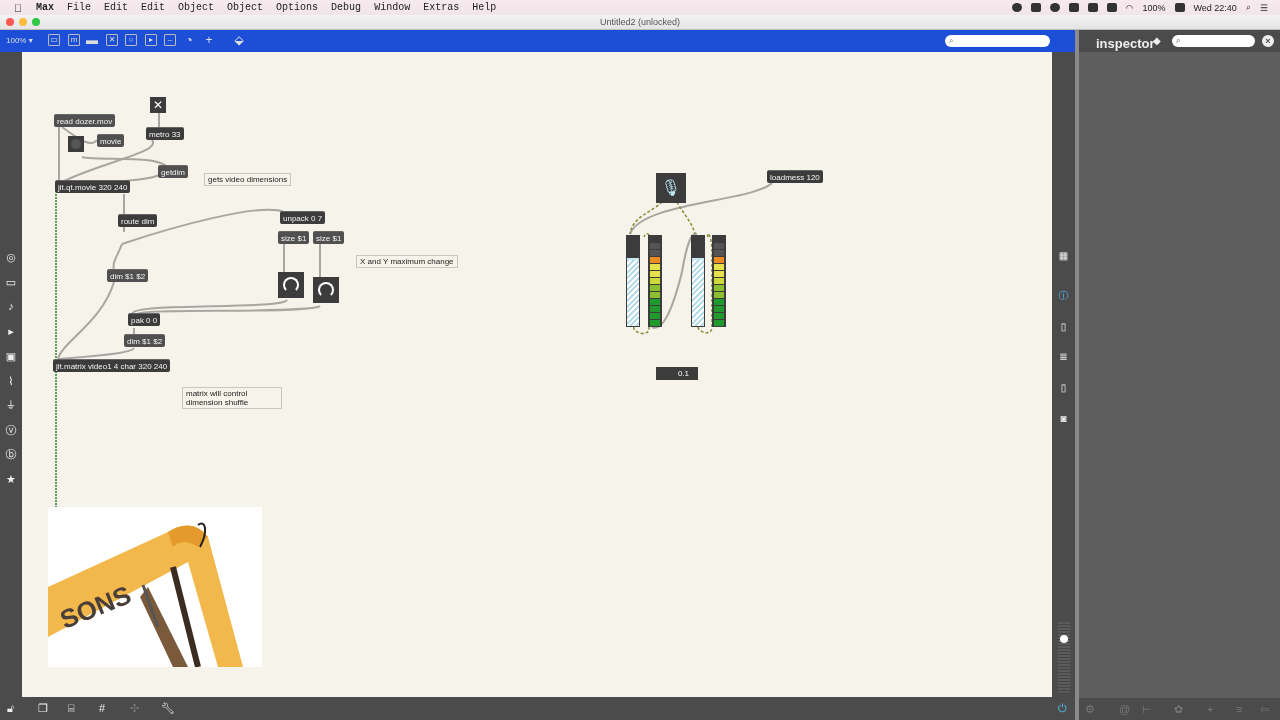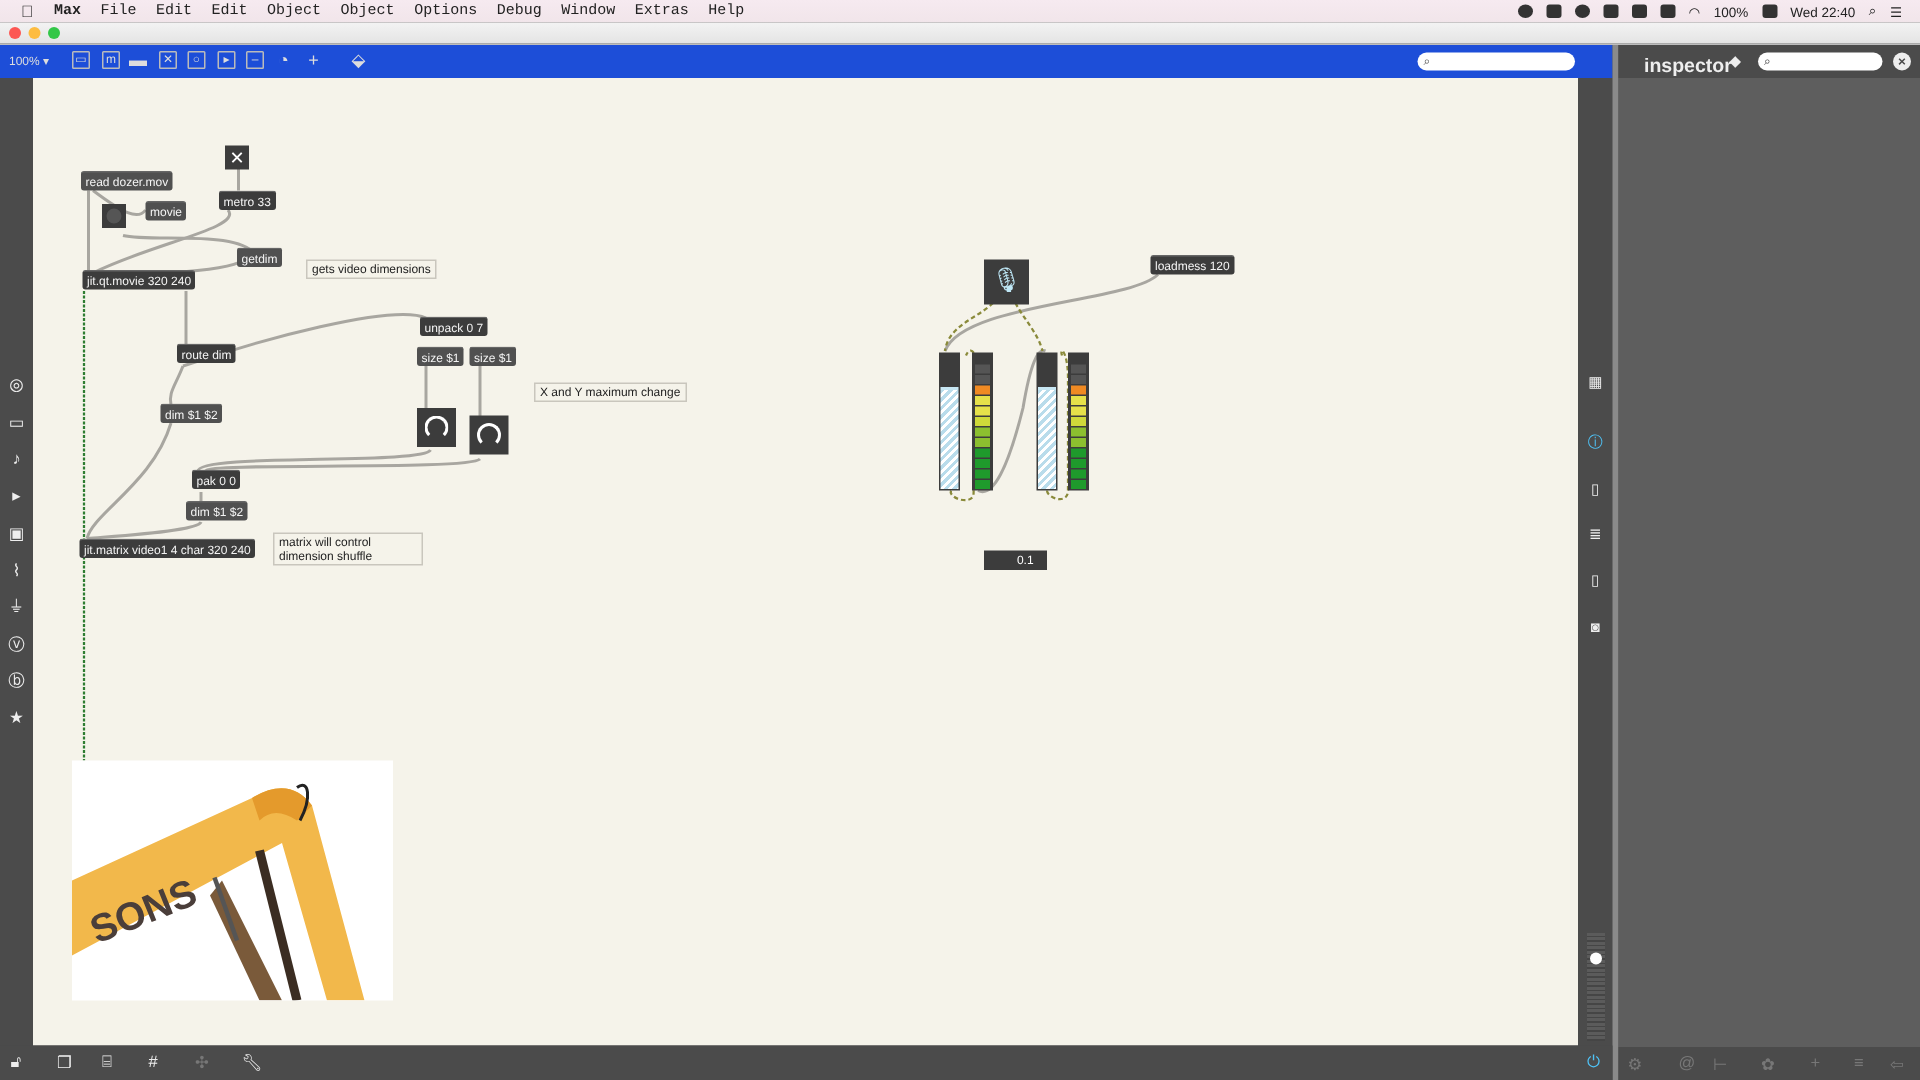--- a/index.html
+++ b/index.html
@@ -34,21 +34,21 @@
   #inspector .head .close { position: absolute; left: 183px; top: 5px; width: 12px; height: 12px; border-radius: 50%; background: #eee; color: #4b4b4b; font-size: 9px; line-height: 12px; text-align: center; font-weight: bold; }
   #inspector .foot { position: absolute; left: 0; bottom: 0; width: 201px; height: 22px; background: #4b4b4b; }
   #inspector .foot span { position: absolute; top: 5px; color: #777; font-size: 11px; }
   #bottombar { position: absolute; left: 0; top: 697px; width: 1075px; height: 23px; background: #4b4b4b; }
   #bottombar .bi { position: absolute; top: 5px; color: #eee; font-size: 11px; }
   #meter-strip { position: absolute; left: 1058px; top: 622px; width: 12px; height: 72px; background: repeating-linear-gradient(#5b5b5b 0 2px, #454545 2px 3px); }
   #meter-strip .knob { position: absolute; left: 2px; top: 13px; width: 8px; height: 8px; border-radius: 50%; background: #fff; }
   .obj { position: absolute; height: 13px; background: #3c3c3c; color: #f4f4f4; font-size: 8px; line-height: 13px; padding: 0 3px; border-radius: 2px; white-space: nowrap; border-top: 1px solid #666; }
   .obj.msg { background: #505050; }
   .comment { position: absolute; height: 13px; background: transparent; border: 1px solid #c9c6bd; color: #222; font-size: 8px; line-height: 11px; padding: 0 3px; white-space: nowrap; }
-  .comment.two { height: 22px; line-height: 9px; padding-top: 1px; }
+  .comment.two { height: 22px; line-height: 9px; padding-top: 1px; margin-top: 32px; }
   .toggle { position: absolute; width: 16px; height: 16px; background: #3c3c3c; color: #fff; font-size: 12px; text-align: center; line-height: 16px; }
   .dial { position: absolute; width: 26px; height: 26px; background: #3c3c3c; }
   .dial .arc { position: absolute; left: 5px; top: 5px; width: 16px; height: 16px; border: 2px solid #fff; border-bottom-color: transparent; border-radius: 50%; }
   .bang { position: absolute; width: 16px; height: 16px; background: #3c3c3c; }
   .bang .b { position: absolute; left: 3px; top: 3px; width: 10px; height: 10px; border-radius: 50%; background: #555; }
   .adc { position: absolute; width: 30px; height: 30px; background: #3c3c3c; text-align: center; color: #bfe8f7; font-size: 16px; line-height: 30px; }
   .gain { position: absolute; width: 14px; height: 92px; background: #3c3c3c; }
   .gain .fill { position: absolute; left: 1px; right: 1px; bottom: 1px; height: 68px; background: repeating-linear-gradient(135deg, #b9dceb 0 2px, #ffffff 2px 4px); border-top: 2px solid #c7e7f4; }
   .meter { position: absolute; width: 14px; height: 92px; background: #3c3c3c; padding: 1px 2px; display: flex; flex-direction: column-reverse; gap: 1px; }
   .meter .seg { height: 6px; }
@@ -87,20 +87,21 @@
     <span>☰</span>
   </div>
 </div>
 
 <div id="titlebar">
   <div class="lights">
     <span class="light" style="background:#fc5753"></span>
     <span class="light" style="background:#fdbc40"></span>
     <span class="light" style="background:#33c748"></span>
   </div>
+  <div class="title">Untitled2 (unlocked)</div>
 </div>
 
 <div id="toolbar">
   <span class="zoom">100% ▾</span>
   <span class="tb" style="left:48px">▭</span>
   <span class="tb" style="left:68px">m</span>
   <span class="tb plain" style="left:86px">▬</span>
   <span class="tb" style="left:106px">✕</span>
   <span class="tb" style="left:125px">○</span>
   <span class="tb" style="left:145px">▸</span>
@@ -162,21 +163,21 @@
   <div class="obj msg" style="left:32px; top:62px">read dozer.mov</div>
   <div class="obj" style="left:124px; top:75px">metro 33</div>
   <div class="bang" style="left:46px; top:84px">
       <span class="b"></span>
     </div>
   <div class="obj msg" style="left:75px; top:82px">movie</div>
   <div class="obj msg" style="left:136px; top:113px">getdim</div>
   <div class="comment" style="left:182px; top:121px">gets video dimensions</div>
   <div class="obj" style="left:33px; top:128px">jit.qt.movie 320 240</div>
 
-  <div class="obj" style="left:96px; top:177px">route dim</div>
+  <div class="obj" style="left:96px; top:162px">route dim</div>
   <div class="obj" style="left:258px; top:159px">unpack 0 7</div>
   <div class="obj msg" style="left:256px; top:179px">size $1</div>
   <div class="obj msg" style="left:291px; top:179px">size $1</div>
   <div class="comment" style="left:334px; top:203px">X and Y maximum change</div>
   <div class="obj msg" style="left:85px; top:217px">dim $1 $2</div>
   <div class="dial" style="left:256px; top:220px">
       <span class="arc"></span>
     </div>
   <div class="dial" style="left:291px; top:225px">
       <span class="arc"></span>

